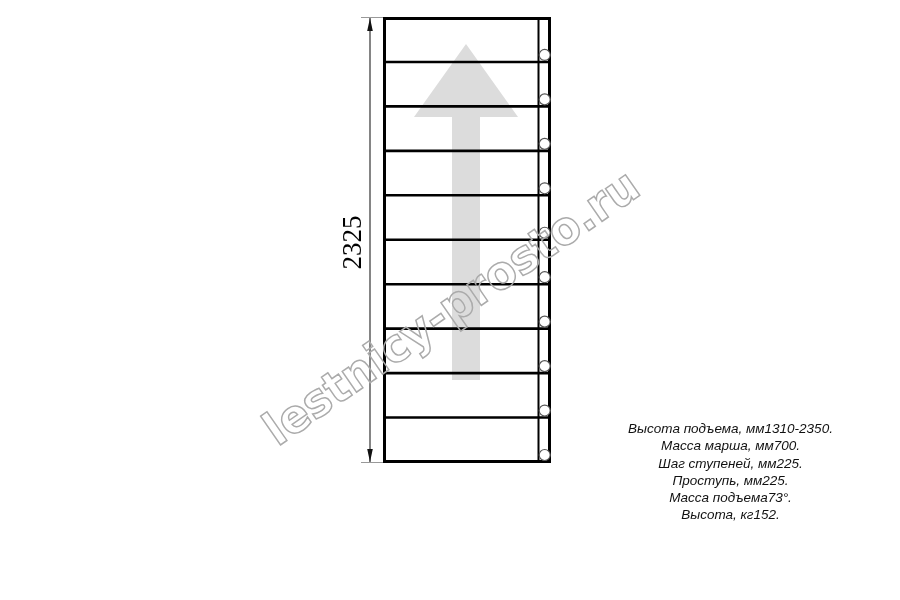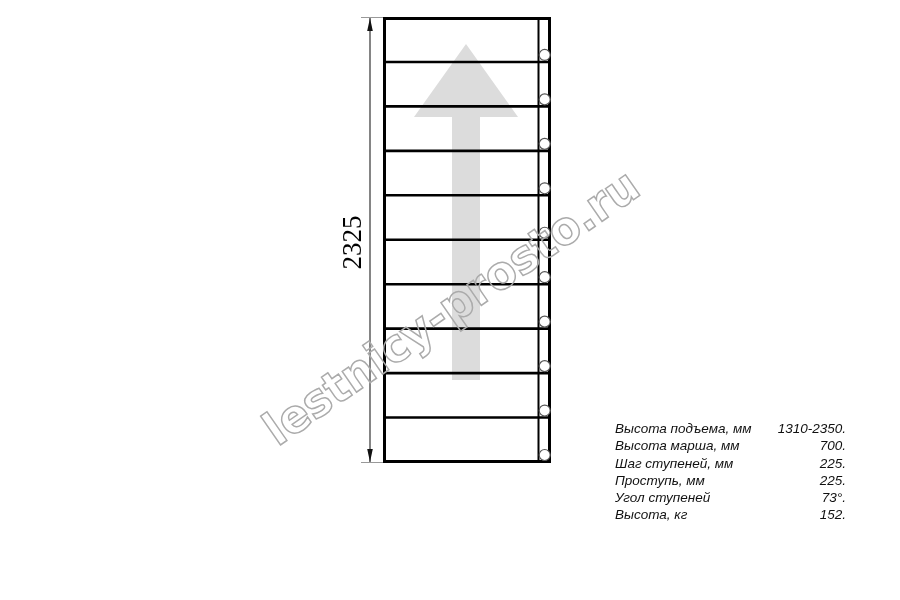--- a/index.html
+++ b/index.html
@@ -39,21 +39,21 @@
   .specs {
     position: absolute;
     left: 615px;
     top: 420px;
     width: 231px;
     font-style: italic;
     font-size: 13.5px;
     line-height: 17.3px;
     color: #111111;
   }
-  .spec-row { display: flex; justify-content: space-between; }
+  .spec-row { display: flex; justify-content: center; }
   .spec-label { white-space: nowrap; }
   .spec-value { text-align: right; white-space: nowrap; }
 </style>
 </head>
 <body>
 
 <div class="page">
 
   <svg class="drawing-svg" viewBox="0 0 900 600" xmlns="http://www.w3.org/2000/svg">
 
@@ -103,33 +103,33 @@
   </svg>
 
   <div class="dim-label">2325</div>
 
   <div class="specs">
     <div class="spec-row">
       <span class="spec-label">Высота подъема, мм</span>
       <span class="spec-value">1310-2350.</span>
     </div>
     <div class="spec-row">
-      <span class="spec-label">Высота марша, мм</span>
+      <span class="spec-label">Масса марша, мм</span>
       <span class="spec-value">700.</span>
     </div>
     <div class="spec-row">
       <span class="spec-label">Шаг ступеней, мм</span>
       <span class="spec-value">225.</span>
     </div>
     <div class="spec-row">
       <span class="spec-label">Проступь, мм</span>
       <span class="spec-value">225.</span>
     </div>
     <div class="spec-row">
-      <span class="spec-label">Угол ступеней</span>
+      <span class="spec-label">Масса подъема</span>
       <span class="spec-value">73°.</span>
     </div>
     <div class="spec-row">
       <span class="spec-label">Высота, кг</span>
       <span class="spec-value">152.</span>
     </div>
   </div>
 
 </div>
 

